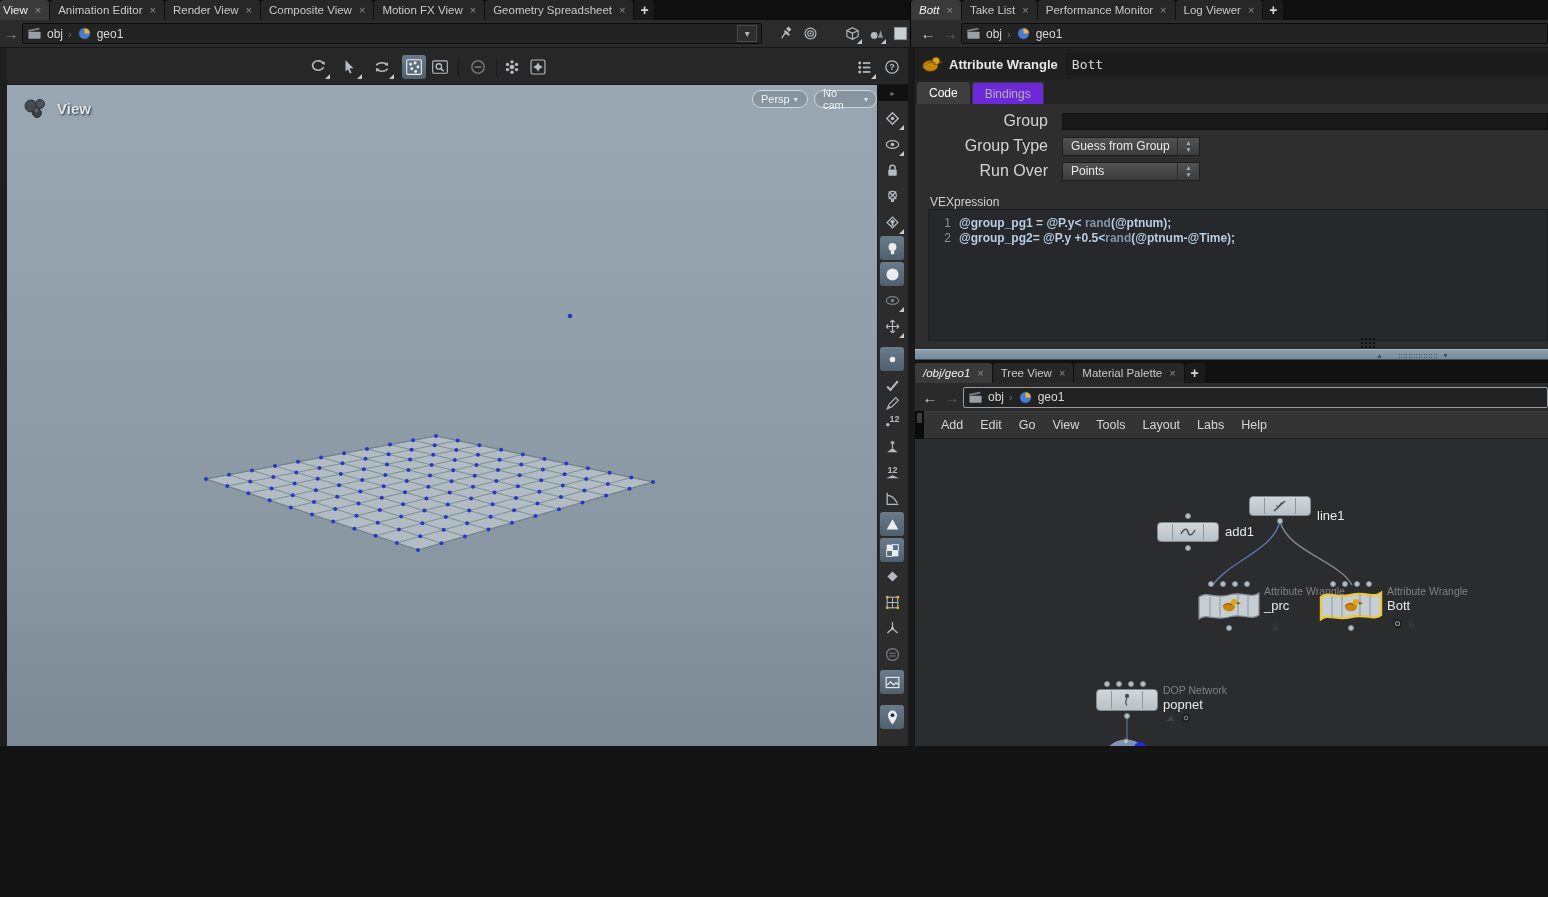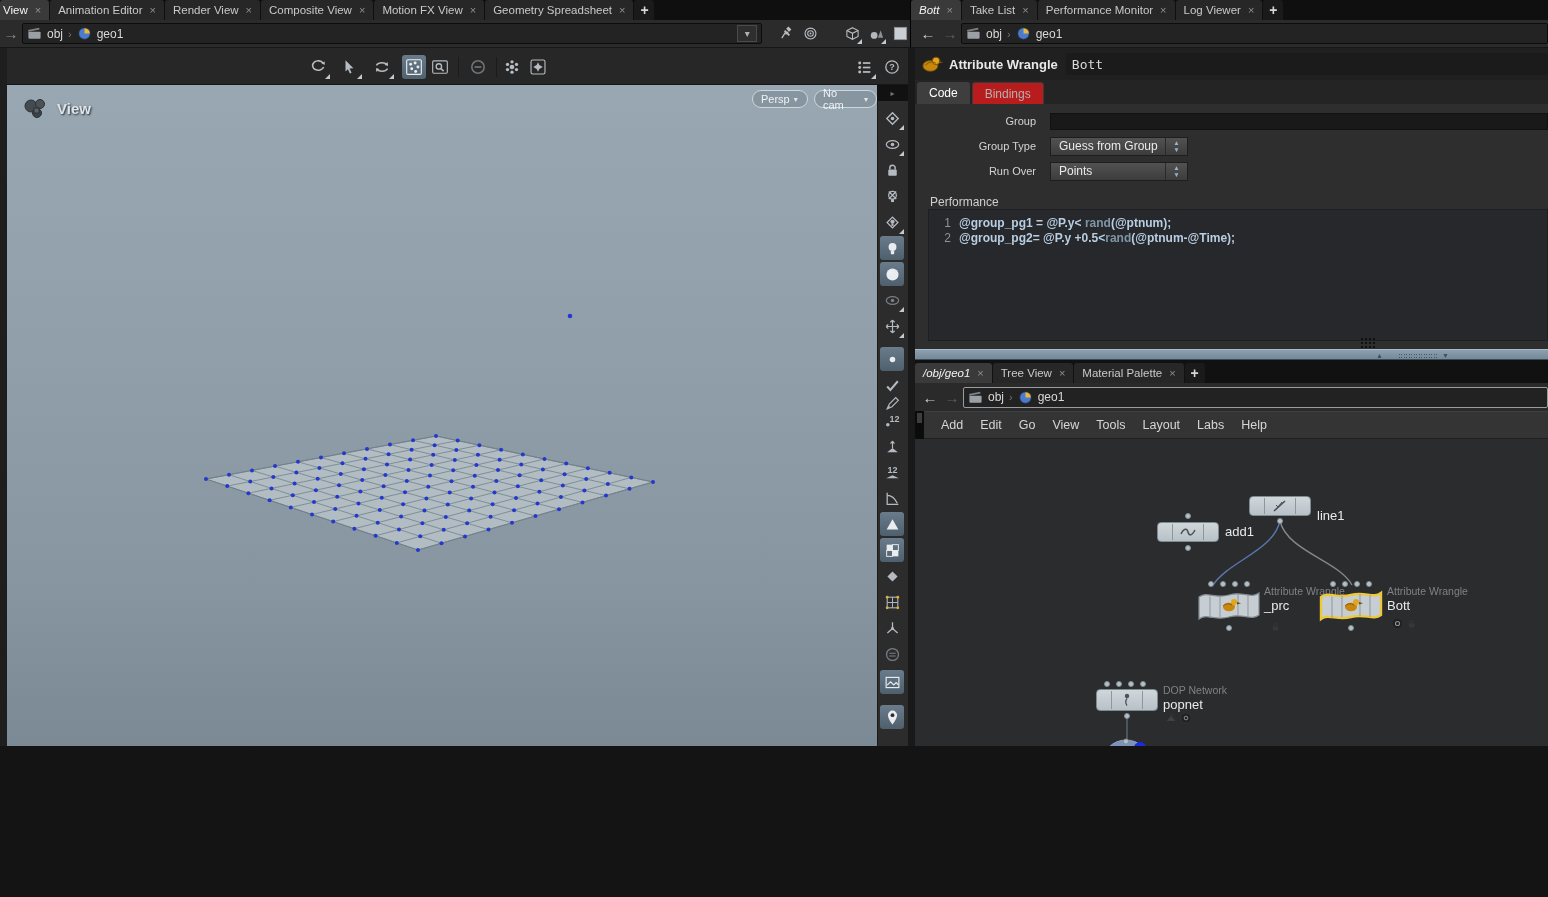--- a/index.html
+++ b/index.html
@@ -58,23 +58,23 @@
   #v-split{position:absolute;left:908px;top:48px;width:7px;height:849px;background:#191919;}
 
   
   #param-pane{position:absolute;left:915px;top:48px;width:633px;height:301px;background:#2e2e2e;}
   #param-header{position:absolute;left:0;top:0;width:633px;height:32px;background:#202020;display:flex;align-items:center;}
   #param-type{font-size:13px;font-weight:bold;color:#e8e8e8;margin-left:8px;}
   #param-name-field{flex:1;height:22px;margin-left:8px;background:#1b1b1b;color:#d9d9d9;font-size:13px;display:flex;align-items:center;padding-left:6px;font-family:"DejaVu Sans Mono",monospace;}
   #param-tabs{position:absolute;left:0;top:32px;width:633px;height:24px;background:#242424;display:flex;align-items:flex-end;gap:2px;padding-left:2px;}
   .ptab{height:22px;padding:0 12px;display:flex;align-items:center;font-size:12px;border-radius:3px 3px 0 0;}
   .ptab.active{background:#3e3e3e;color:#fff;}
-  .ptab.inactive{background:#b91c1c;color:#b2b2b2;border:1px solid #3a3a3a;border-bottom:none;margin-top:40px;}
+  .ptab.inactive{background:#6d28d9;color:#b2b2b2;border:1px solid #3a3a3a;border-bottom:none;margin-top:40px;}
   .prow{position:absolute;left:0;height:20px;display:flex;align-items:center;width:633px;}
-  .plabel{width:135px;text-align:right;color:#d4d4d4;font-size:11px;padding-right:14px;}
+  .plabel{width:135px;text-align:right;color:#d4d4d4;font-size:16px;padding-right:14px;margin-left:12px;}
   .pfield{height:17px;background:#191919;border:1px solid #111;flex:1;}
   .pdropdown{height:19px;width:138px;display:flex;border:1px solid #1e1e1e;}
   .pdd-main{flex:1;background:linear-gradient(#525252,#3c3c3c);color:#e9e9e9;font-size:12px;display:flex;align-items:center;padding-left:8px;}
   .pdd-spin{width:22px;background:linear-gradient(#525252,#3c3c3c);border-left:1px solid #2a2a2a;display:flex;flex-direction:column;align-items:center;justify-content:center;color:#9db1c4;font-size:6.5px;line-height:1.1;}
   #vex-label{position:absolute;left:15px;top:147px;color:#cfcfcf;font-size:12px;}
   #vex-editor{position:absolute;left:13px;top:161px;width:620px;height:132px;background:#26282b;border:1px solid #1d1f21;}
   .code-line{position:absolute;left:0;height:15px;display:flex;font-family:"DejaVu Sans Mono",monospace;font-size:12px;font-weight:bold;white-space:pre;}
   .code-num{width:30px;text-align:right;color:#8d9399;padding-right:8px;font-weight:normal;}
   .code-main{color:#b8cee3;}
   .code-fn{color:#7e95a6;}
@@ -569,21 +569,21 @@
       <span class="plabel">Run Over</span>
       <div class="pdropdown">
         <div class="pdd-main">Points</div>
         <div class="pdd-spin">
           <span>▲</span>
             <span>▼</span>
         </div>
       </div>
     </div>
 
-    <span id="vex-label">Performance</span>
+    <span id="vex-label">VEXpression</span>
     <div id="vex-editor">
       <div class="code-line" style="top:6px;">
         <span class="code-num">1</span><span class="code-main">@group_pg1 = @P.y&lt; </span><span class="code-fn">rand</span><span class="code-main">(@ptnum);</span>
       </div>
       <div class="code-line" style="top:21px;">
         <span class="code-num">2</span><span class="code-main">@group_pg2= @P.y +0.5&lt;</span><span class="code-fn">rand</span><span class="code-main">(@ptnum-@Time);</span>
       </div>
     </div>
     <div id="editor-grip"></div>
   </div>

